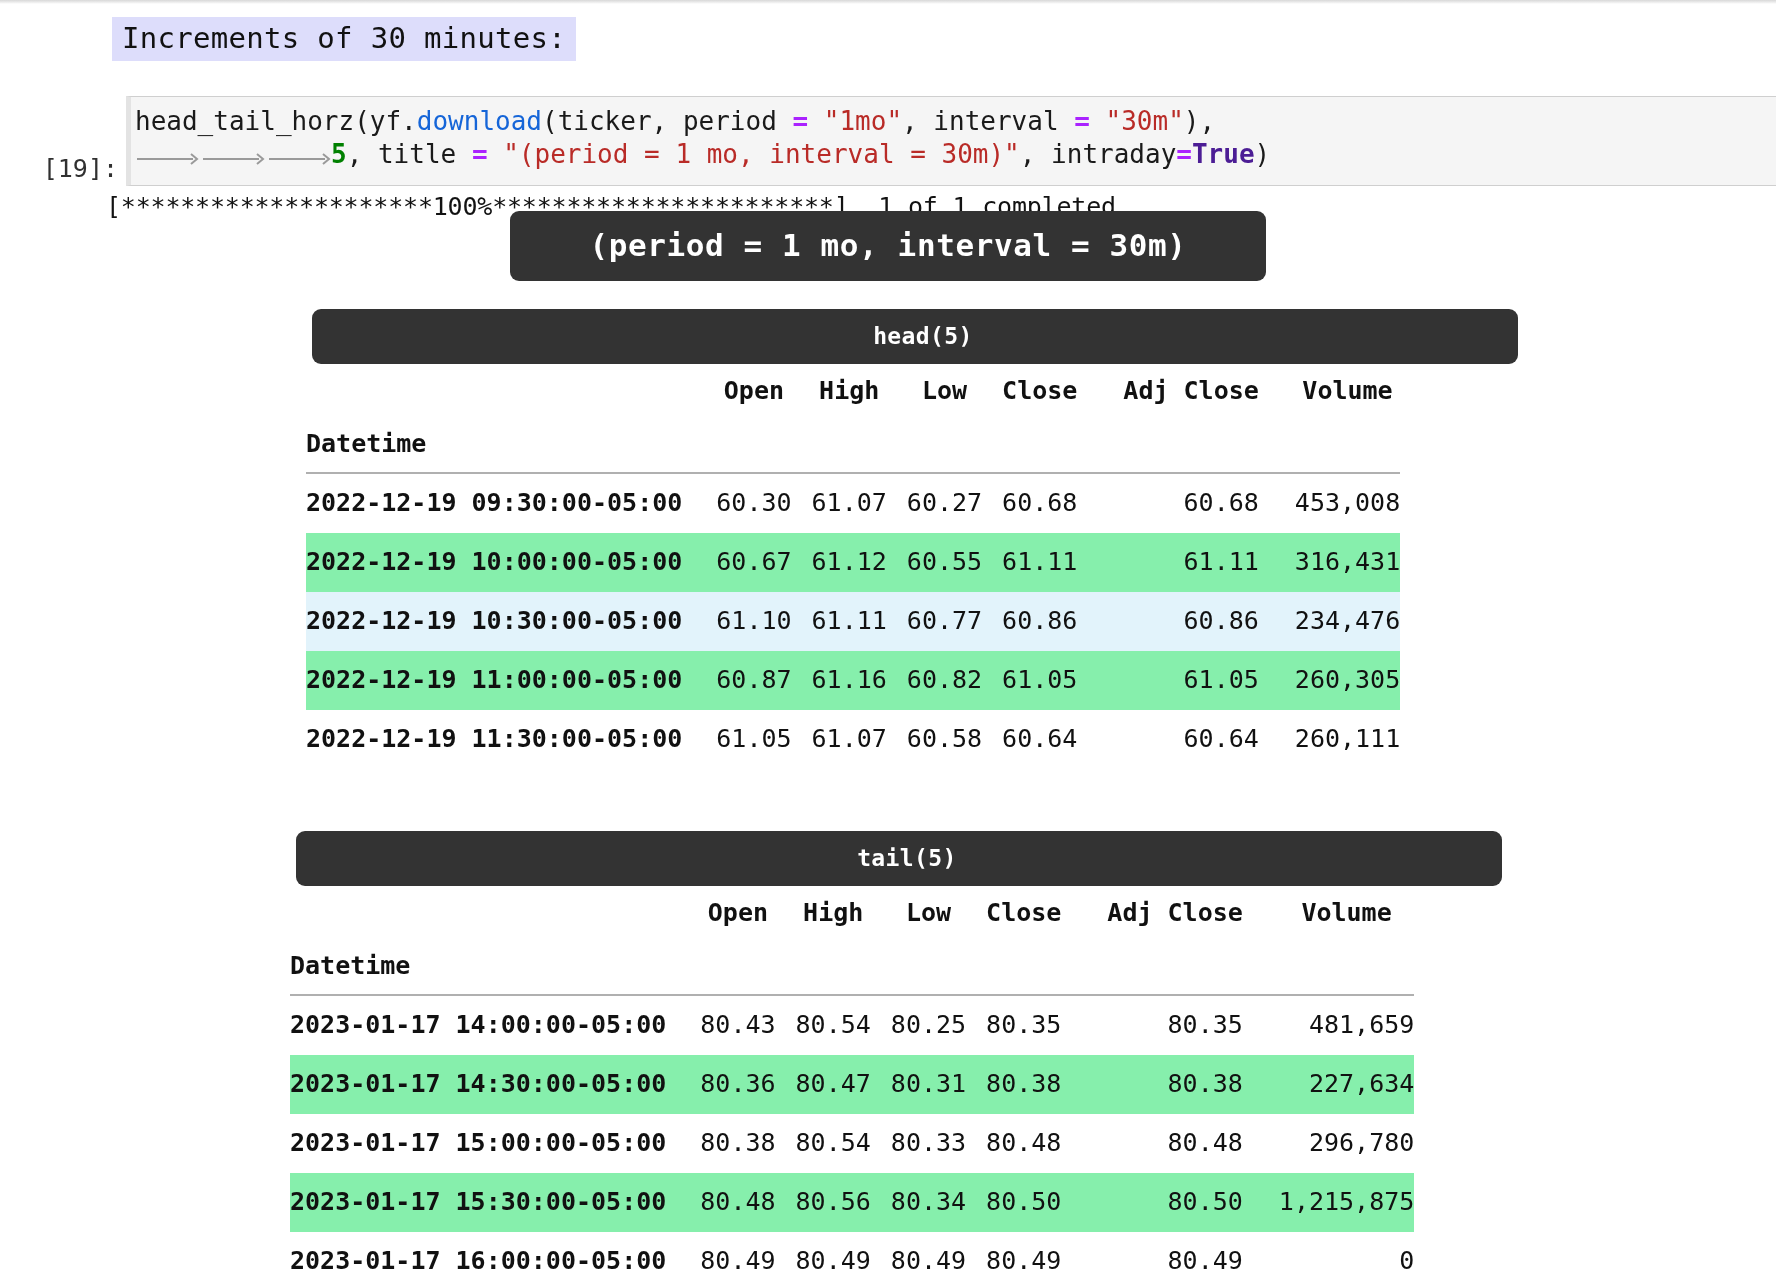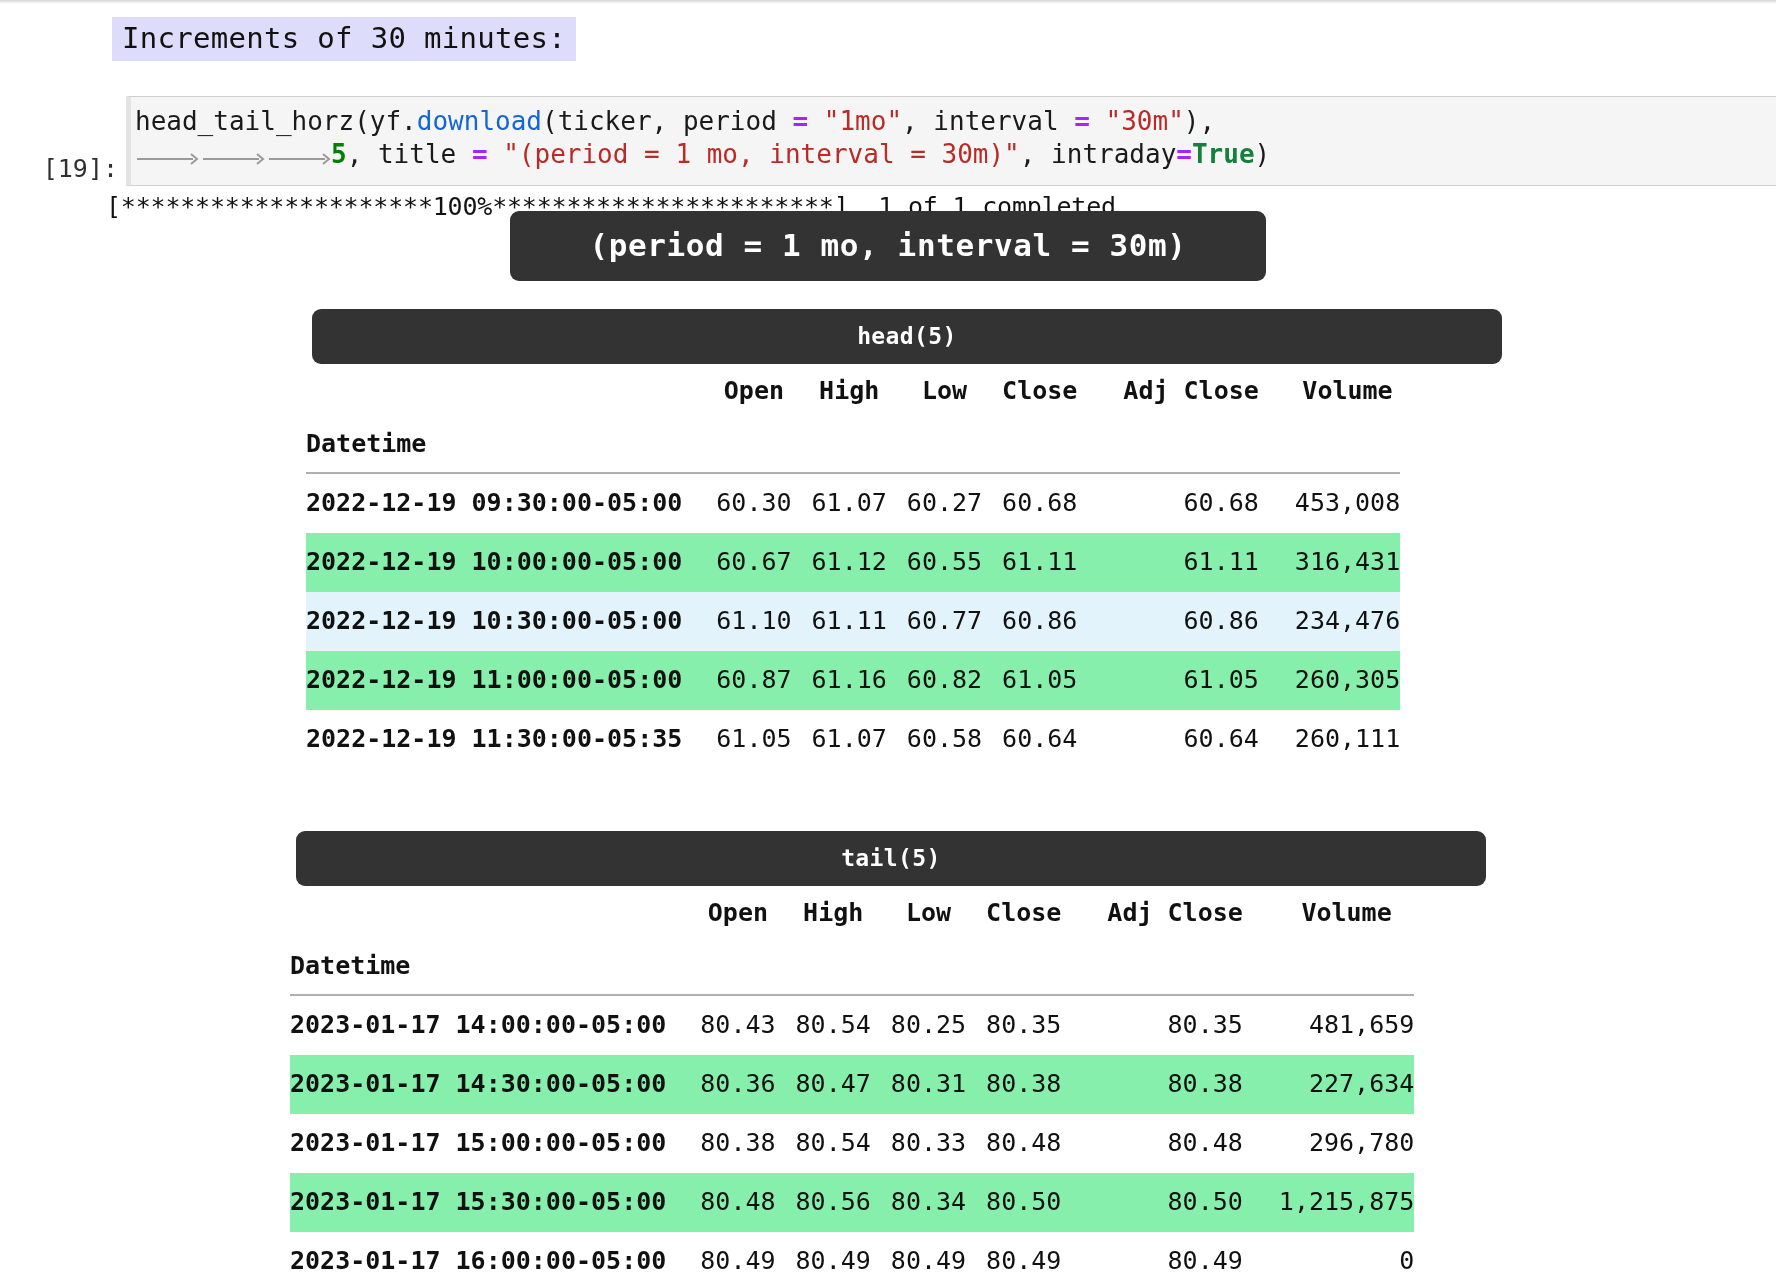--- a/index.html
+++ b/index.html
@@ -79,21 +79,21 @@
     line-height: 1.28;
     white-space: pre;
     padding-left: 4px;
     color: #1a1a1a;
     letter-spacing: 0px;
   }
   .tok-fn      { color: #1565d8; }
   .tok-str     { color: #b92b27; }
   .tok-op      { color: #aa22ff; font-weight: bold; }
   .tok-num     { color: #008000; font-weight: bold; }
-  .tok-kw      { color: #15803d; font-weight: bold; }
+  .tok-kw      { color: #4c1d95; font-weight: bold; }
   .tok-plain   { color: #1a1a1a; }
 
   
   .indent-guides {
     display: inline-block;
     vertical-align: -4px;
   }
 
   
   .stdout {
@@ -131,21 +131,21 @@
 
   .table-block { margin-top: 24px; }
 
   .table-caption {
     background: #333333;
     color: #ffffff;
     border-radius: 9px;
     text-align: center;
     font-size: 23px;
     font-weight: bold;
-    padding: 14px 0 15px 0;
+    padding: 14px 0 15px 16px;
     letter-spacing: 0.4px;
   }
 
   table.df {
     border-collapse: collapse;
     font-size: 25px;
     color: #111111;
   }
   table.df th, table.df td {
     padding: 0;
@@ -286,21 +286,21 @@
             <tr class="odd">
               <th class="col-idx">2022-12-19 11:00:00-05:00</th>
               <td class="col-num">60.87</td>
               <td class="col-num">61.16</td>
               <td class="col-num">60.82</td>
               <td class="col-num">61.05</td>
               <td class="col-adj">61.05</td>
               <td class="col-vol">260,305</td>
             </tr>
             <tr class="">
-              <th class="col-idx">2022-12-19 11:30:00-05:35</th>
+              <th class="col-idx">2022-12-19 11:30:00-05:00</th>
               <td class="col-num">61.05</td>
               <td class="col-num">61.07</td>
               <td class="col-num">60.58</td>
               <td class="col-num">60.64</td>
               <td class="col-adj">60.64</td>
               <td class="col-vol">260,111</td>
             </tr>
           </tbody>
         </table>
       </div>

